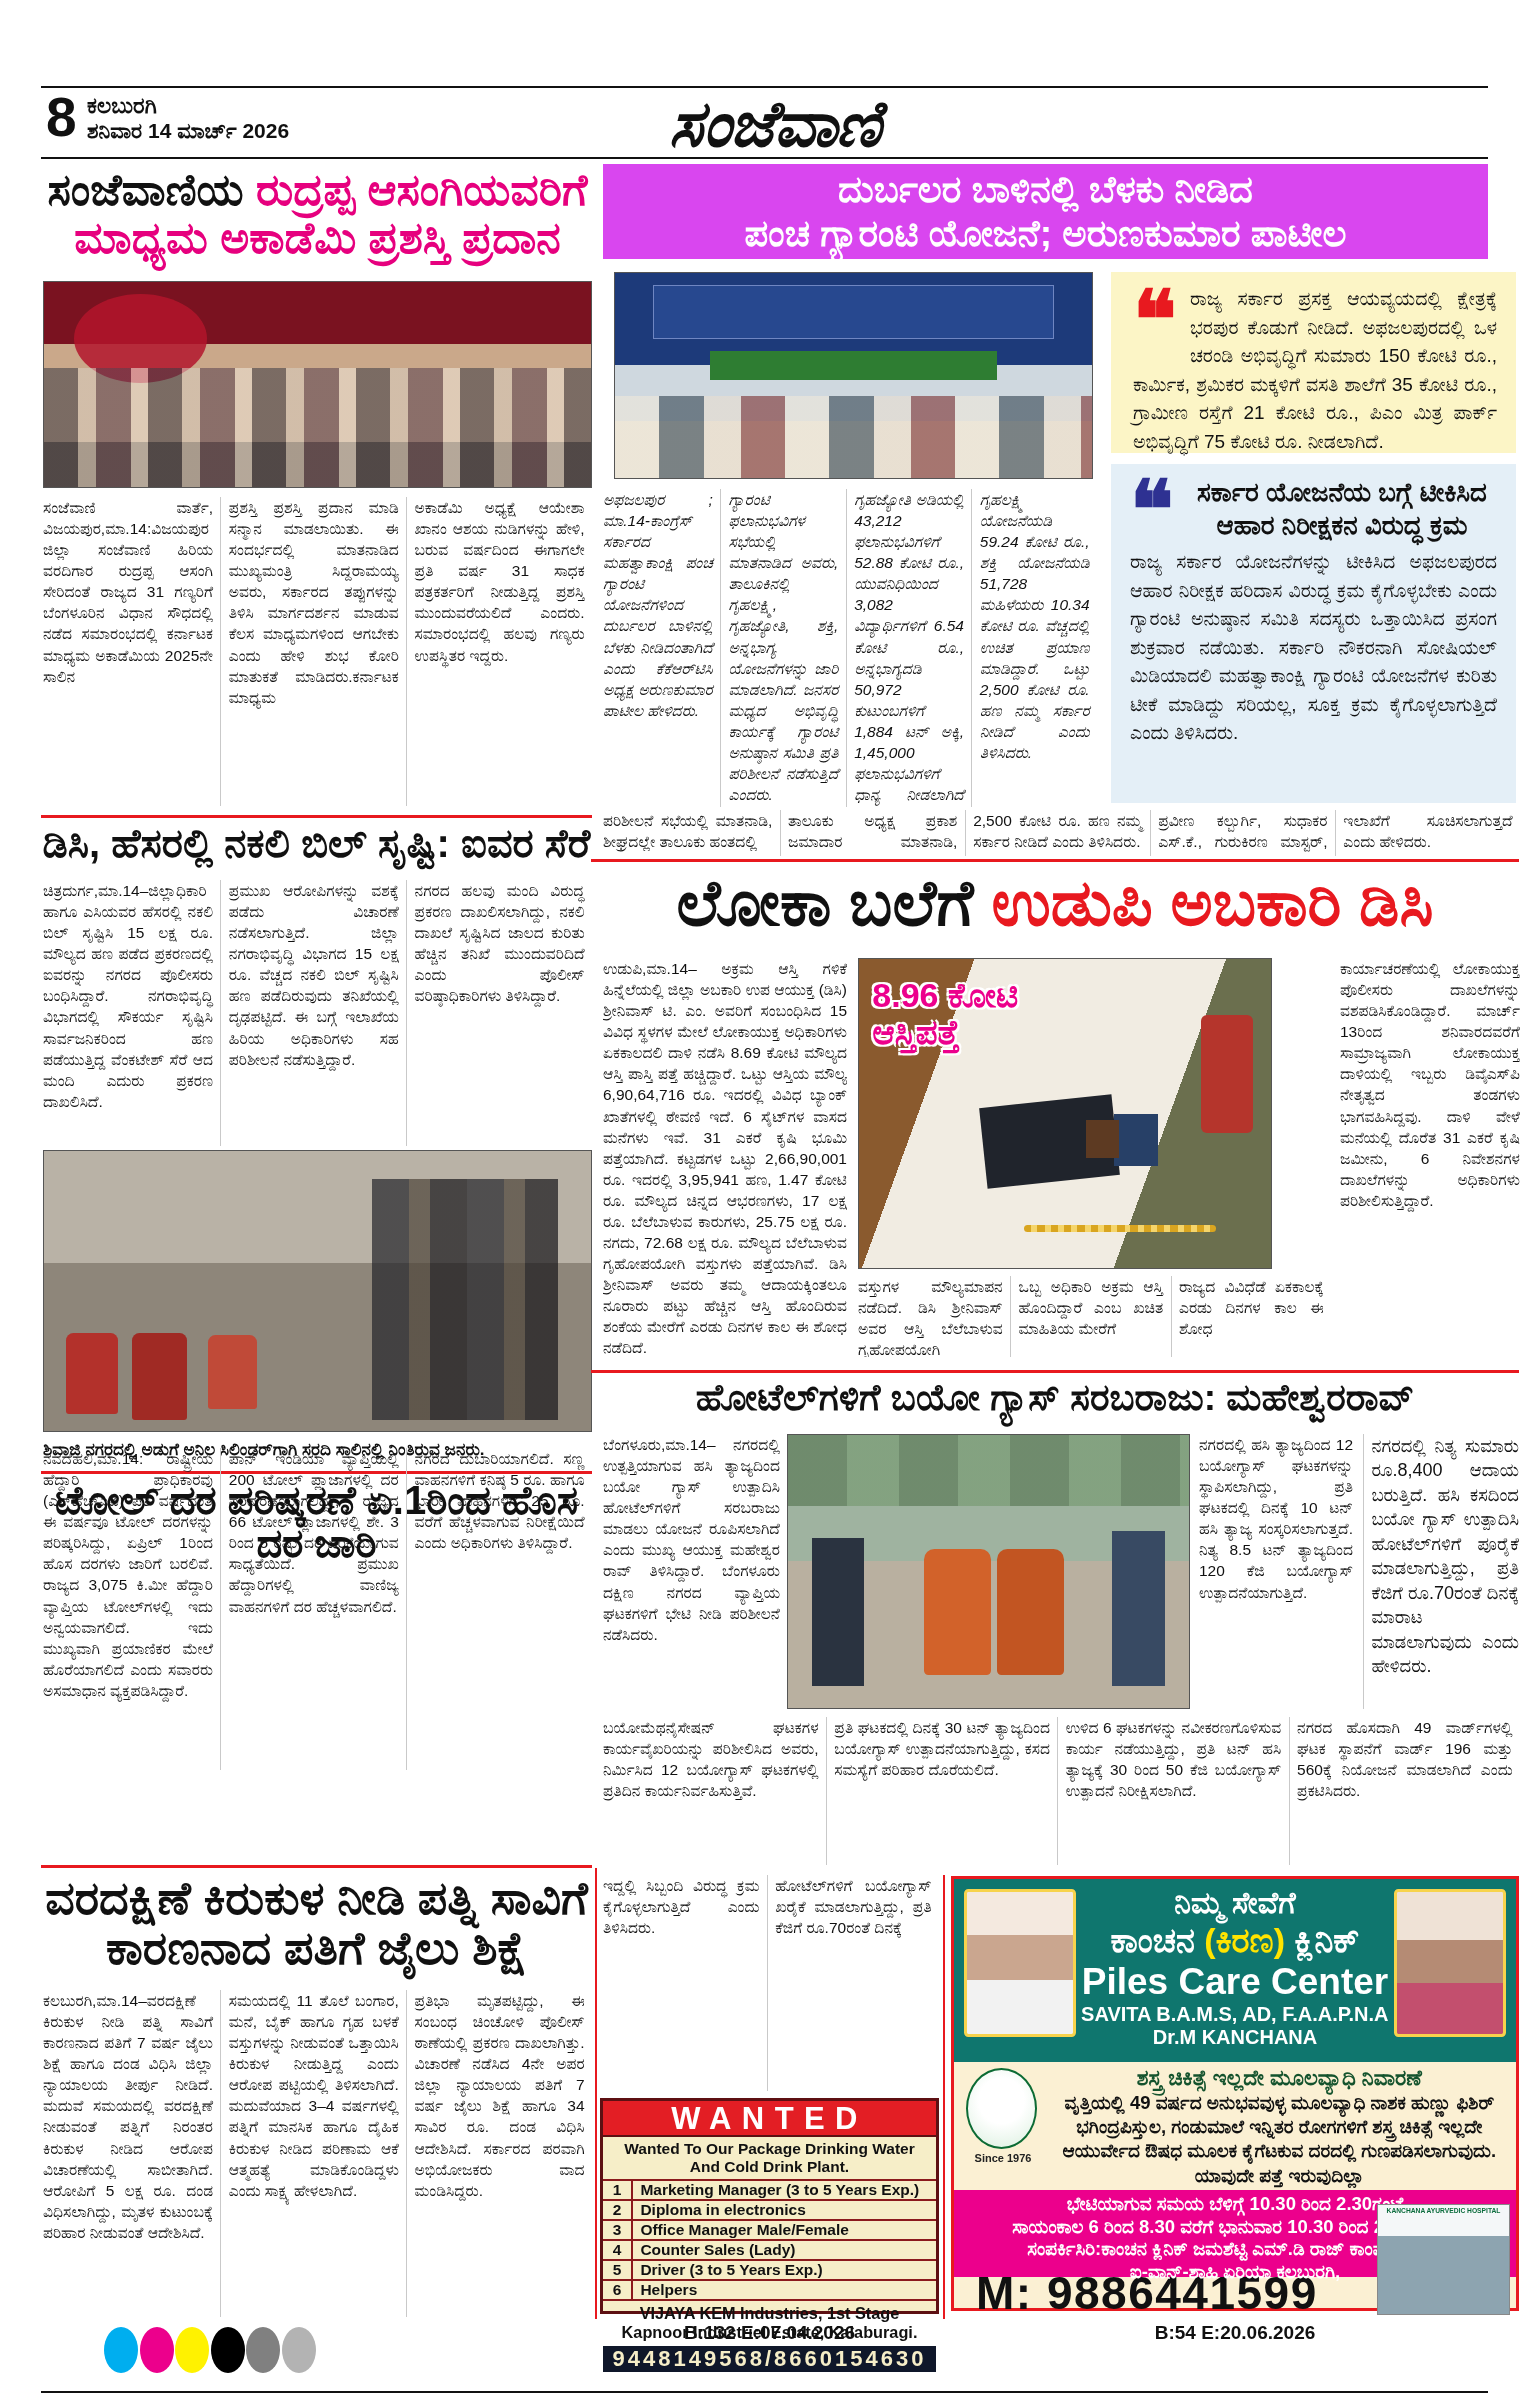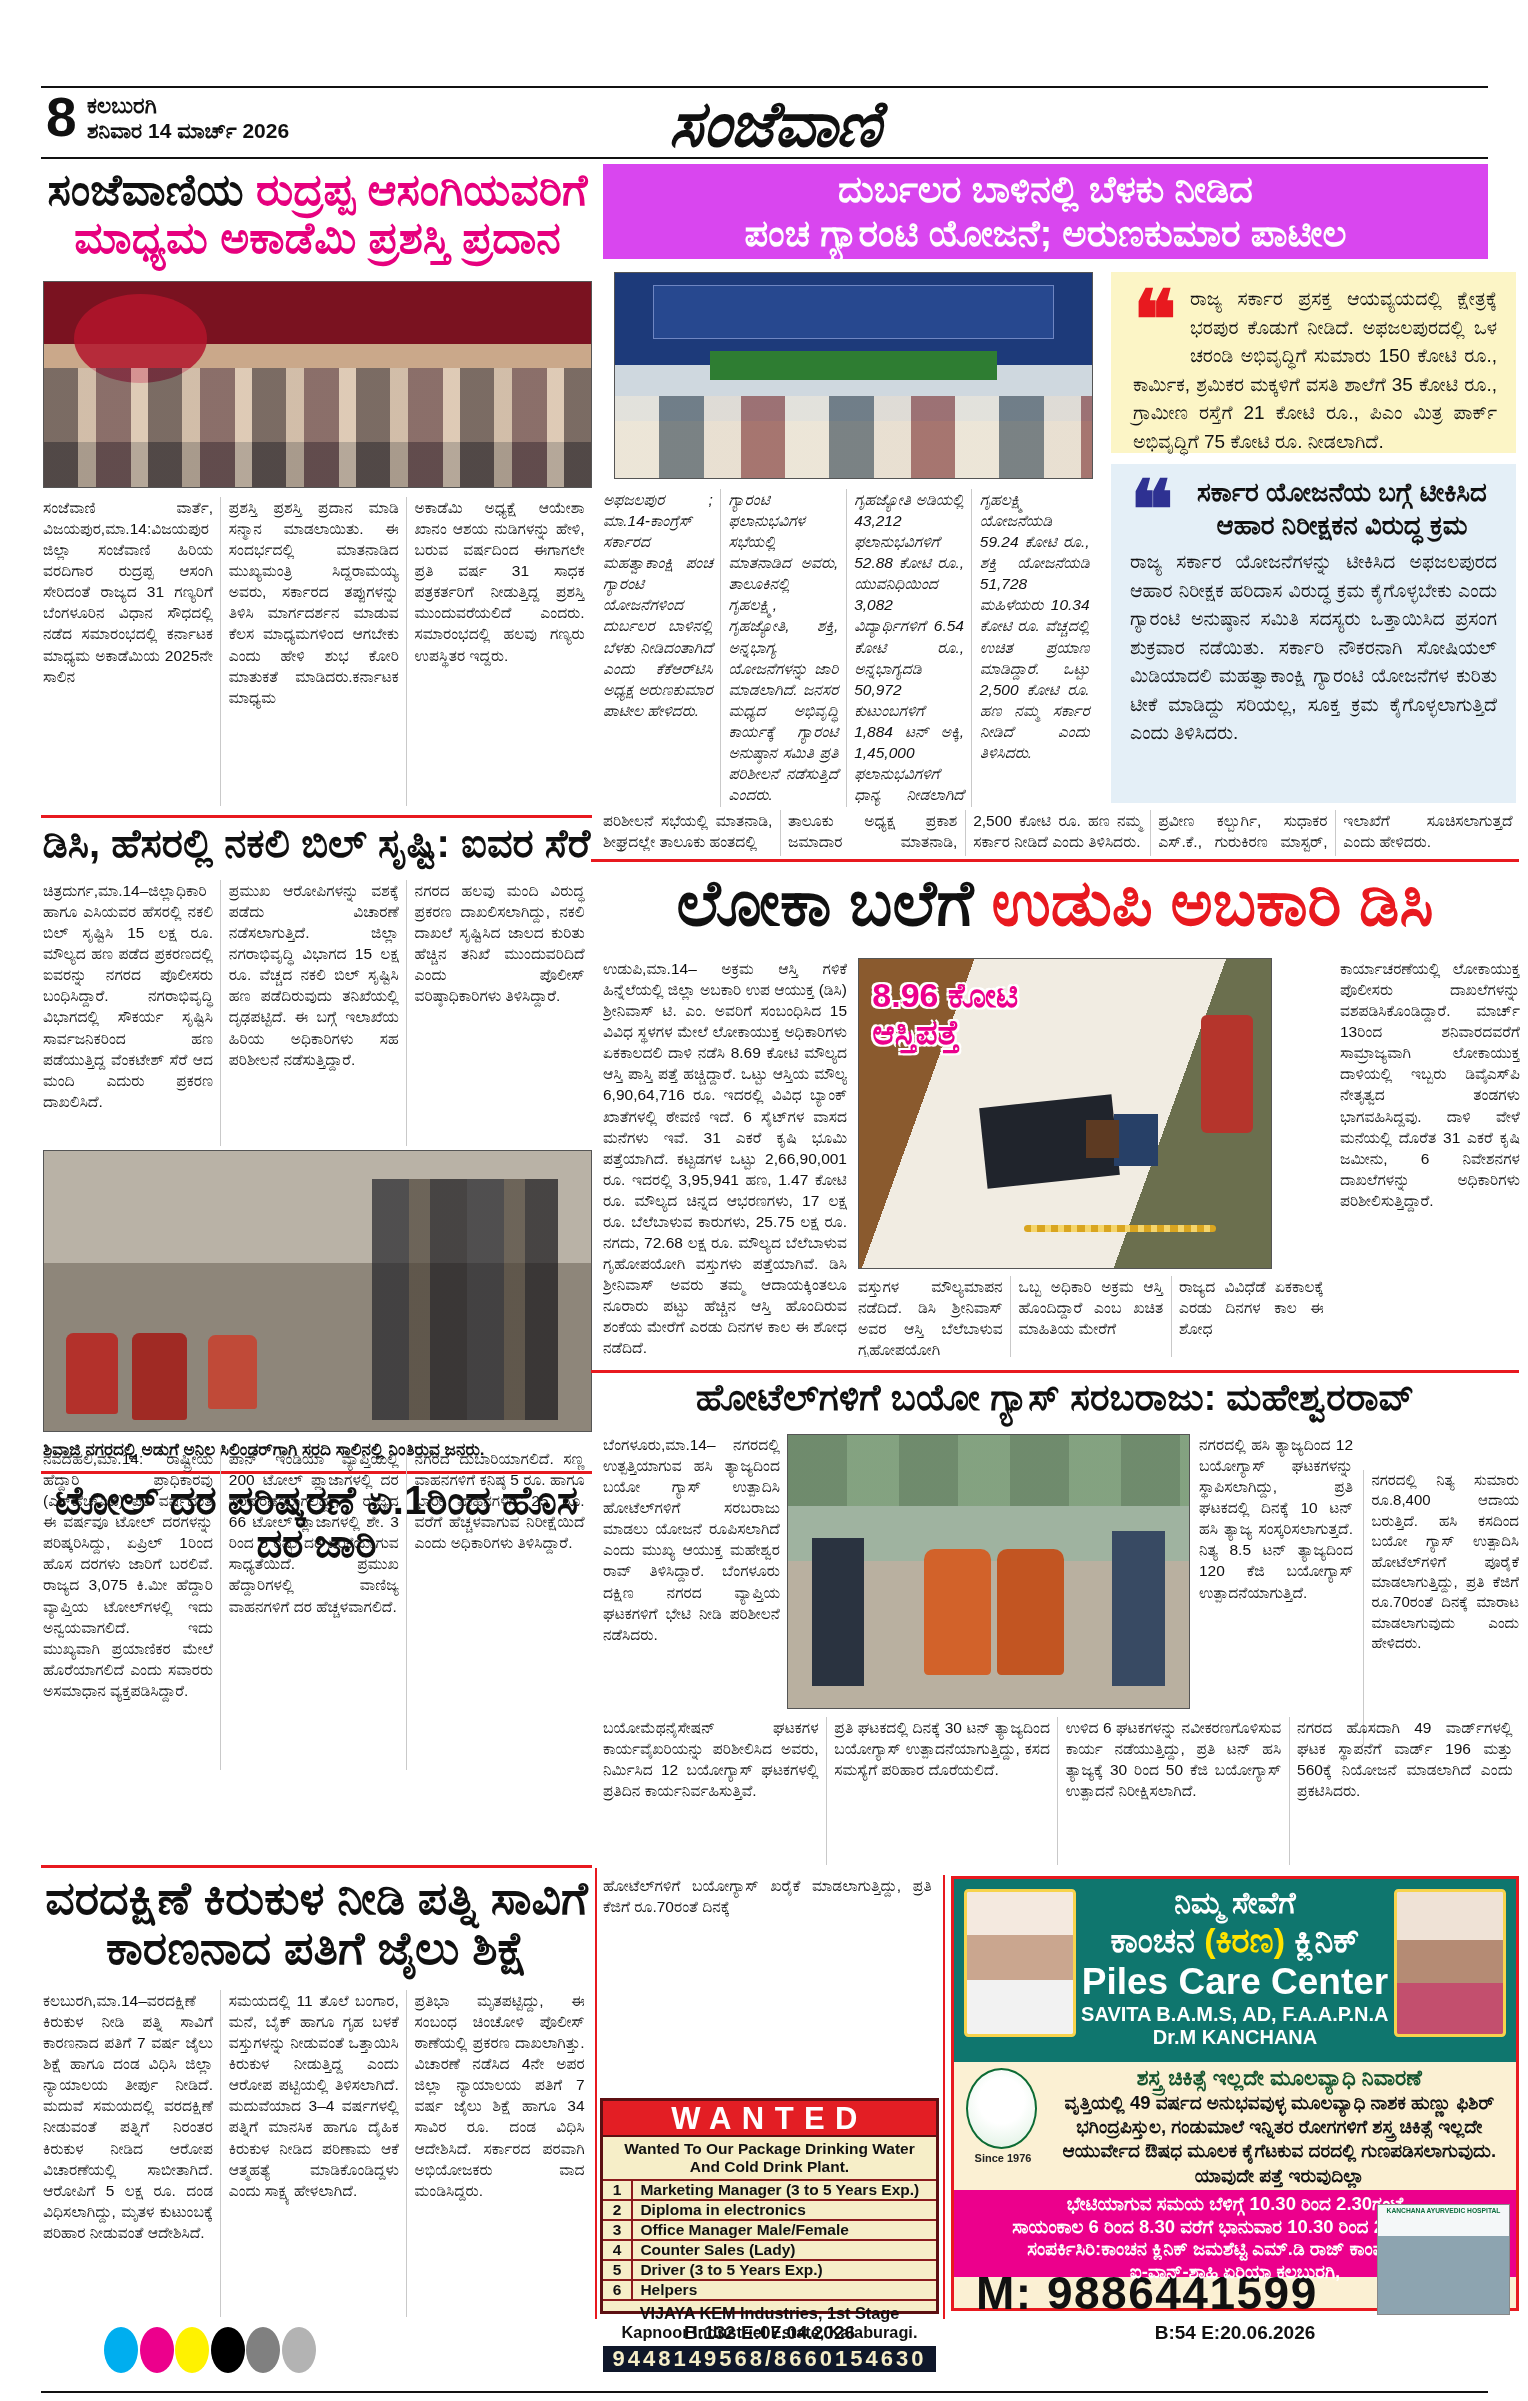--- a/index.html
+++ b/index.html
@@ -237,28 +237,29 @@
   <div class="photo" style="left:787px; top:1434px; width:403px; height:275px;
        background:linear-gradient(#9fb3a0 0 46%, #b9b0a0 46% 100%);">
     <div style="position:absolute; left:34%; bottom:12%; width:67px; height:126px; background:#d2622a; border-radius:10.4px 10.4px 4.4px 4.4px;"></div>
     <div style="position:absolute; left:52%; bottom:12%; width:67px; height:126px; background:#c25522; border-radius:10.4px 10.4px 4.4px 4.4px;"></div>
     <div style="position:absolute; left:6%; bottom:8%; width:52px; height:148px; background:#2a3340;"></div>
     <div style="position:absolute; right:6%; bottom:8%; width:53px; height:155px; background:#384a63;"></div>
     <div style="position:absolute; left:0; top:0; width:100%; height:26%; background:
       repeating-linear-gradient(90deg,#5b7a57 0 59px,#789b73 59px 111px); opacity:.7;"></div>
   </div>
   <div class="abs" style="left:1199px; top:1434px; width:154px; height:275px; overflow:hidden; text-align:justify; font-size:15.5px; line-height:1.36;">ನಗರದಲ್ಲಿ ಹಸಿ ತ್ಯಾಜ್ಯದಿಂದ 12 ಬಯೋಗ್ಯಾಸ್ ಘಟಕಗಳನ್ನು ಸ್ಥಾಪಿಸಲಾಗಿದ್ದು, ಪ್ರತಿ ಘಟಕದಲ್ಲಿ ದಿನಕ್ಕೆ 10 ಟನ್ ಹಸಿ ತ್ಯಾಜ್ಯ ಸಂಸ್ಕರಿಸಲಾಗುತ್ತದೆ. ನಿತ್ಯ 8.5 ಟನ್ ತ್ಯಾಜ್ಯದಿಂದ 120 ಕೆಜಿ ಬಯೋಗ್ಯಾಸ್ ಉತ್ಪಾದನೆಯಾಗುತ್ತಿದೆ.</div>
-  <div class="abs" style="left:1363px; top:1434px; width:156px; height:275px; overflow:hidden; text-align:justify; font-size:15px; line-height:1.36; border-left:0.7px solid #c9c9c9; padding-left:7.4px;margin-top:36px;">ನಗರದಲ್ಲಿ ನಿತ್ಯ ಸುಮಾರು ರೂ.8,400 ಆದಾಯ ಬರುತ್ತಿದೆ. ಹಸಿ ಕಸದಿಂದ ಬಯೋ ಗ್ಯಾಸ್ ಉತ್ಪಾದಿಸಿ ಹೋಟೆಲ್‌ಗಳಿಗೆ ಪೂರೈಕೆ ಮಾಡಲಾಗುತ್ತಿದ್ದು, ಪ್ರತಿ ಕೆಜಿಗೆ ರೂ.70ರಂತೆ ದಿನಕ್ಕೆ ಮಾರಾಟ ಮಾಡಲಾಗುವುದು ಎಂದು ಹೇಳಿದರು.</div>
+  <div class="abs" style="left:1363px; top:1434px; width:156px; height:275px; overflow:hidden; text-align:justify; font-size:18px; line-height:1.36; border-left:0.7px solid #c9c9c9; padding-left:7.4px;">ನಗರದಲ್ಲಿ ನಿತ್ಯ ಸುಮಾರು ರೂ.8,400 ಆದಾಯ ಬರುತ್ತಿದೆ. ಹಸಿ ಕಸದಿಂದ ಬಯೋ ಗ್ಯಾಸ್ ಉತ್ಪಾದಿಸಿ ಹೋಟೆಲ್‌ಗಳಿಗೆ ಪೂರೈಕೆ ಮಾಡಲಾಗುತ್ತಿದ್ದು, ಪ್ರತಿ ಕೆಜಿಗೆ ರೂ.70ರಂತೆ ದಿನಕ್ಕೆ ಮಾರಾಟ ಮಾಡಲಾಗುವುದು ಎಂದು ಹೇಳಿದರು.</div>
   <div class="abs cols" style="left:603px; top:1717px; width:917px; height:148px; font-size:15px;">
     <div class="col">ಬಯೋಮೆಥನೈಸೇಷನ್ ಘಟಕಗಳ ಕಾರ್ಯವೈಖರಿಯನ್ನು ಪರಿಶೀಲಿಸಿದ ಅವರು, ನಿರ್ಮಿಸಿದ 12 ಬಯೋಗ್ಯಾಸ್ ಘಟಕಗಳಲ್ಲಿ ಪ್ರತಿದಿನ ಕಾರ್ಯನಿರ್ವಹಿಸುತ್ತಿವೆ.</div>
     <div class="col">ಪ್ರತಿ ಘಟಕದಲ್ಲಿ ದಿನಕ್ಕೆ 30 ಟನ್ ತ್ಯಾಜ್ಯದಿಂದ ಬಯೋಗ್ಯಾಸ್ ಉತ್ಪಾದನೆಯಾಗುತ್ತಿದ್ದು, ಕಸದ ಸಮಸ್ಯೆಗೆ ಪರಿಹಾರ ದೊರೆಯಲಿದೆ.</div>
     <div class="col">ಉಳಿದ 6 ಘಟಕಗಳನ್ನು ನವೀಕರಣಗೊಳಿಸುವ ಕಾರ್ಯ ನಡೆಯುತ್ತಿದ್ದು, ಪ್ರತಿ ಟನ್ ಹಸಿ ತ್ಯಾಜ್ಯಕ್ಕೆ 30 ರಿಂದ 50 ಕೆಜಿ ಬಯೋಗ್ಯಾಸ್ ಉತ್ಪಾದನೆ ನಿರೀಕ್ಷಿಸಲಾಗಿದೆ.</div>
     <div class="col">ನಗರದ ಹೊಸದಾಗಿ 49 ವಾರ್ಡ್‌ಗಳಲ್ಲಿ ಘಟಕ ಸ್ಥಾಪನೆಗೆ ವಾರ್ಡ್ 196 ಮತ್ತು 560ಕ್ಕೆ ನಿಯೋಜನೆ ಮಾಡಲಾಗಿದೆ ಎಂದು ಪ್ರಕಟಿಸಿದರು.</div>
   </div>
   <div class="abs cols" style="left:603px; top:1875px; width:336px; height:216px;">
+    <div class="col">ಇದ್ದಲ್ಲಿ ಸಿಬ್ಬಂದಿ ವಿರುದ್ಧ ಕ್ರಮ ಕೈಗೊಳ್ಳಲಾಗುತ್ತಿದೆ ಎಂದು ತಿಳಿಸಿದರು.</div>
     <div class="col">ಹೋಟೆಲ್‌ಗಳಿಗೆ ಬಯೋಗ್ಯಾಸ್ ಖರೈಕೆ ಮಾಡಲಾಗುತ್ತಿದ್ದು, ಪ್ರತಿ ಕೆಜಿಗೆ ರೂ.70ರಂತೆ ದಿನಕ್ಕೆ</div>
   </div>
 
   <div class="redrule" style="left:41px; top:1865px; width:551px; height:3px;"></div>
   <div class="abs hl-two" style="left:41px; top:1874px; width:551px; font-size:46px;">
     <span>ವರದಕ್ಷಿಣೆ ಕಿರುಕುಳ ನೀಡಿ ಪತ್ನಿ ಸಾವಿಗೆ</span><br>
     <span>ಕಾರಣನಾದ ಪತಿಗೆ ಜೈಲು ಶಿಕ್ಷೆ</span>
   </div>
   <div class="abs cols" style="left:43px; top:1990px; width:549px; height:327px;">
     <div class="col">ಕಲಬುರಗಿ,ಮಾ.14–ವರದಕ್ಷಿಣೆ ಕಿರುಕುಳ ನೀಡಿ ಪತ್ನಿ ಸಾವಿಗೆ ಕಾರಣನಾದ ಪತಿಗೆ 7 ವರ್ಷ ಜೈಲು ಶಿಕ್ಷೆ ಹಾಗೂ ದಂಡ ವಿಧಿಸಿ ಜಿಲ್ಲಾ ನ್ಯಾಯಾಲಯ ತೀರ್ಪು ನೀಡಿದೆ. ಮದುವೆ ಸಮಯದಲ್ಲಿ ವರದಕ್ಷಿಣೆ ನೀಡುವಂತೆ ಪತ್ನಿಗೆ ನಿರಂತರ ಕಿರುಕುಳ ನೀಡಿದ ಆರೋಪ ವಿಚಾರಣೆಯಲ್ಲಿ ಸಾಬೀತಾಗಿದೆ. ಆರೋಪಿಗೆ 5 ಲಕ್ಷ ರೂ. ದಂಡ ವಿಧಿಸಲಾಗಿದ್ದು, ಮೃತಳ ಕುಟುಂಬಕ್ಕೆ ಪರಿಹಾರ ನೀಡುವಂತೆ ಆದೇಶಿಸಿದೆ.</div>

